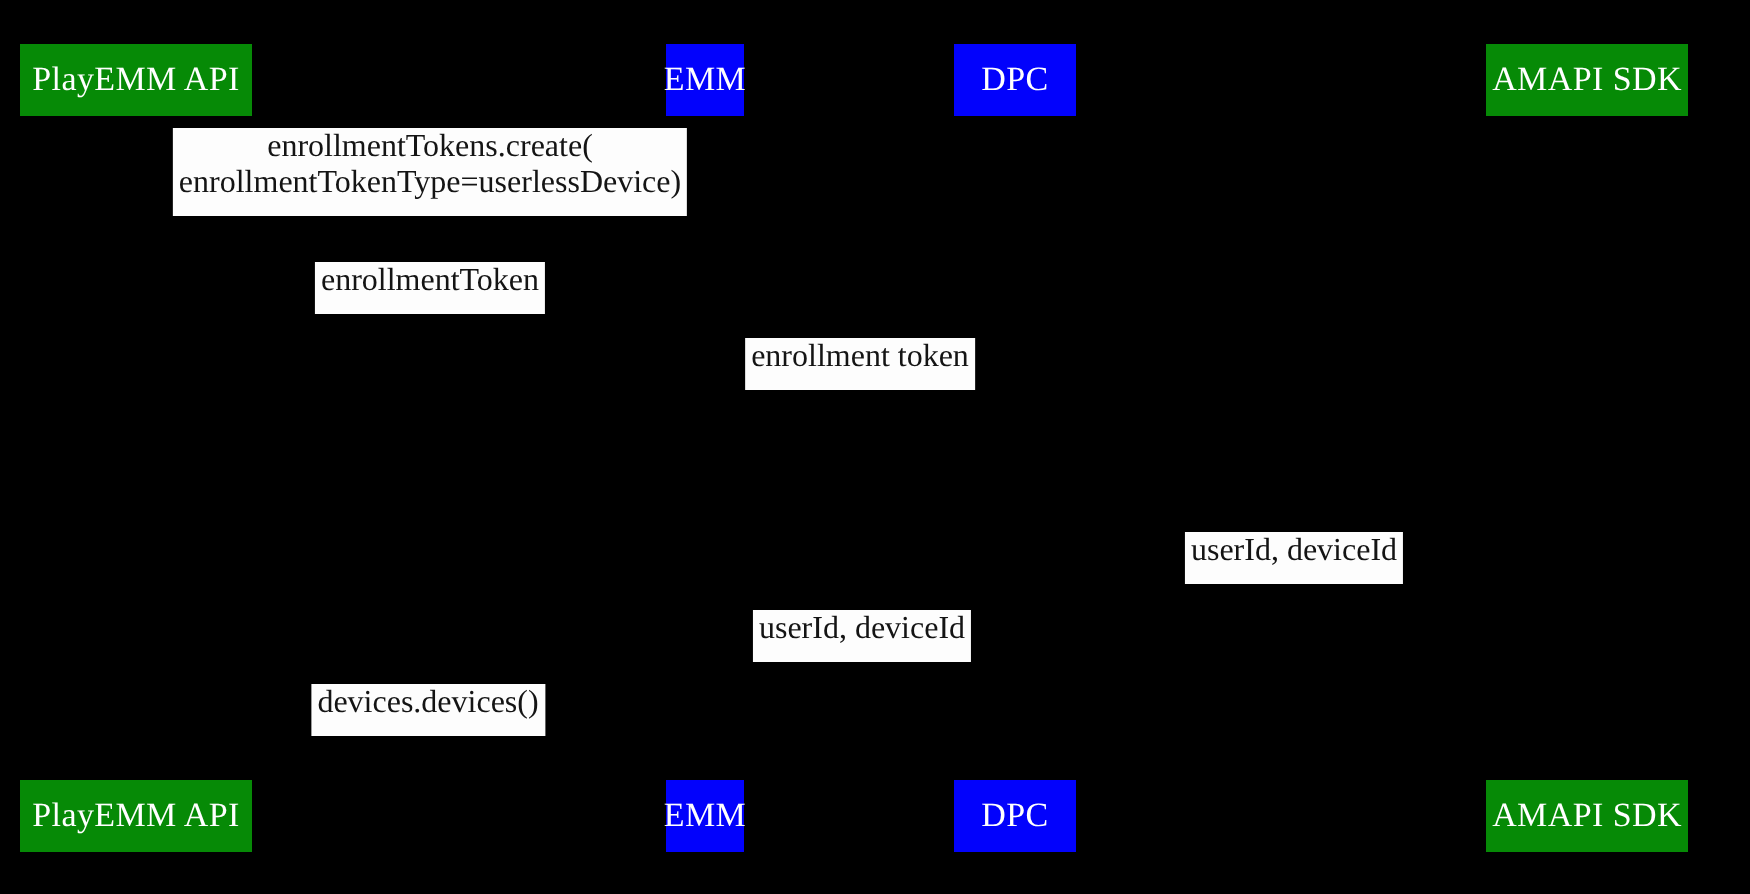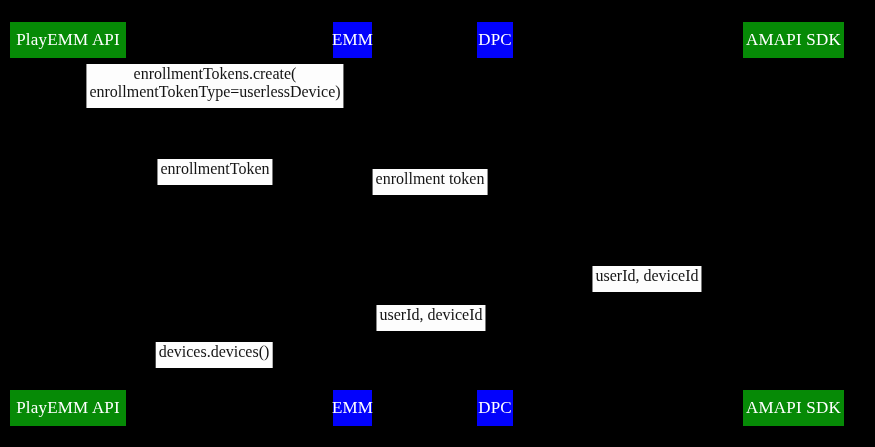--- a/index.html
+++ b/index.html
@@ -22,37 +22,37 @@
     align-items: center;
     justify-content: center;
     color: #ffffff;
     font-size: 17px;
     letter-spacing: 0.2px;
   }
   .row-top    { top: 22px; }
   .row-bottom { top: 390px; }
   .a-playemm  { left: 10px;  width: 116px; }
   .a-emm      { left: 333px; width: 39px;  }
-  .a-dpc      { left: 477px; width: 36px;  }
+  .a-dpc      { left: 477px; width: 61px;  }
   .a-amapi    { left: 743px; width: 101px; }
 
   
   .msg {
     position: absolute;
     transform: translateX(-50%);
     background: #fdfdfd;
     color: #141414;
     font-size: 16px;
     line-height: 18px;
     padding: 1px 3px 7px 3px;
     white-space: pre-line;
     text-align: center;
   }
   .m1 { left: 215px; top: 64px;  }
-  .m2 { left: 215px; top: 131px; margin-top: 28px; }
+  .m2 { left: 215px; top: 131px; }
   .m3 { left: 430px; top: 169px; }
   .m4 { left: 647px; top: 200px; }
   .m5 { left: 647px; top: 266px; }
   .m6 { left: 431px; top: 305px; }
   .m7 { left: 214px; top: 342px; }
 </style>
 </head>
 <body>
 
 <div class="stage">

